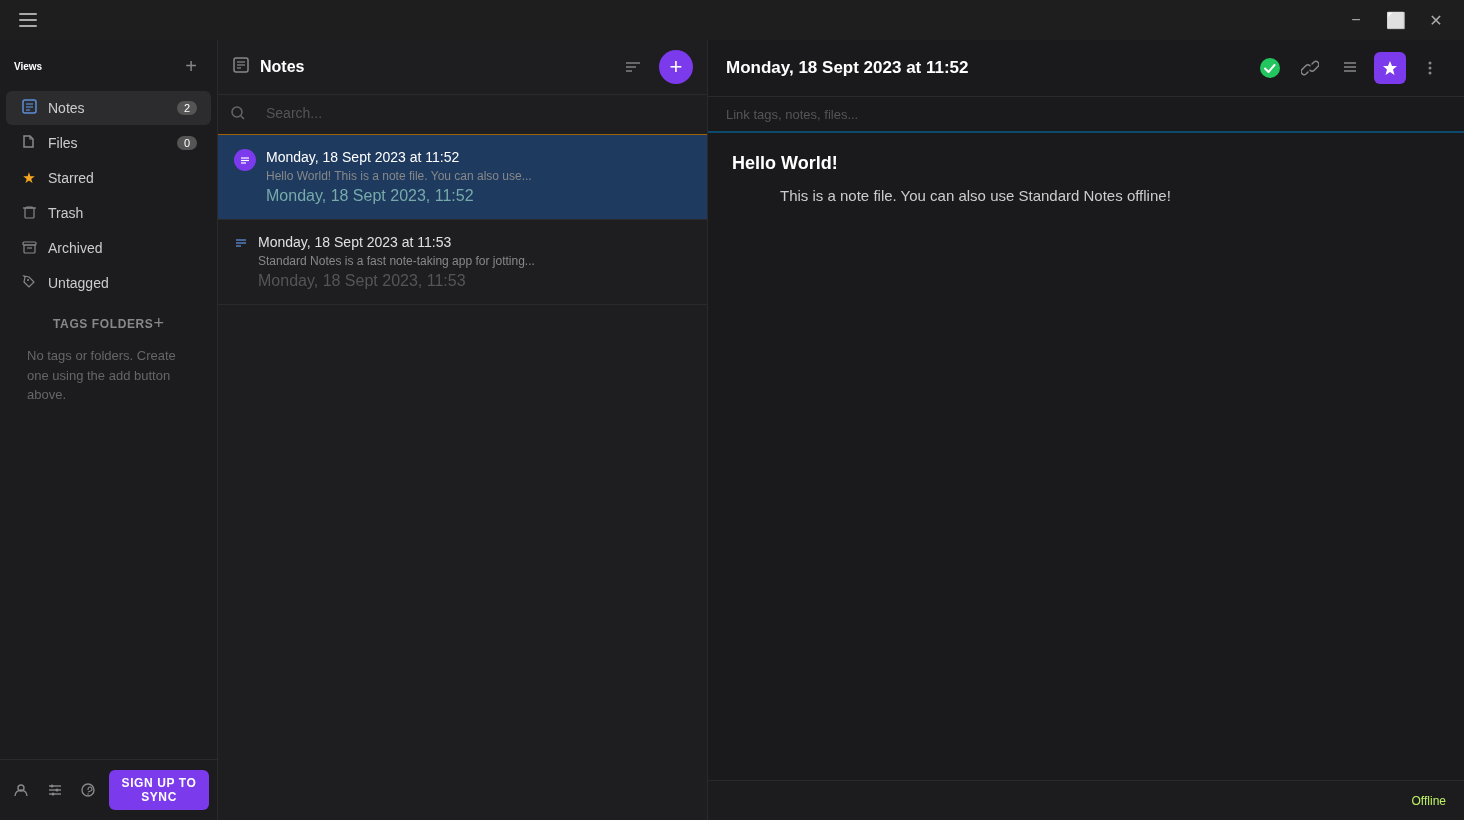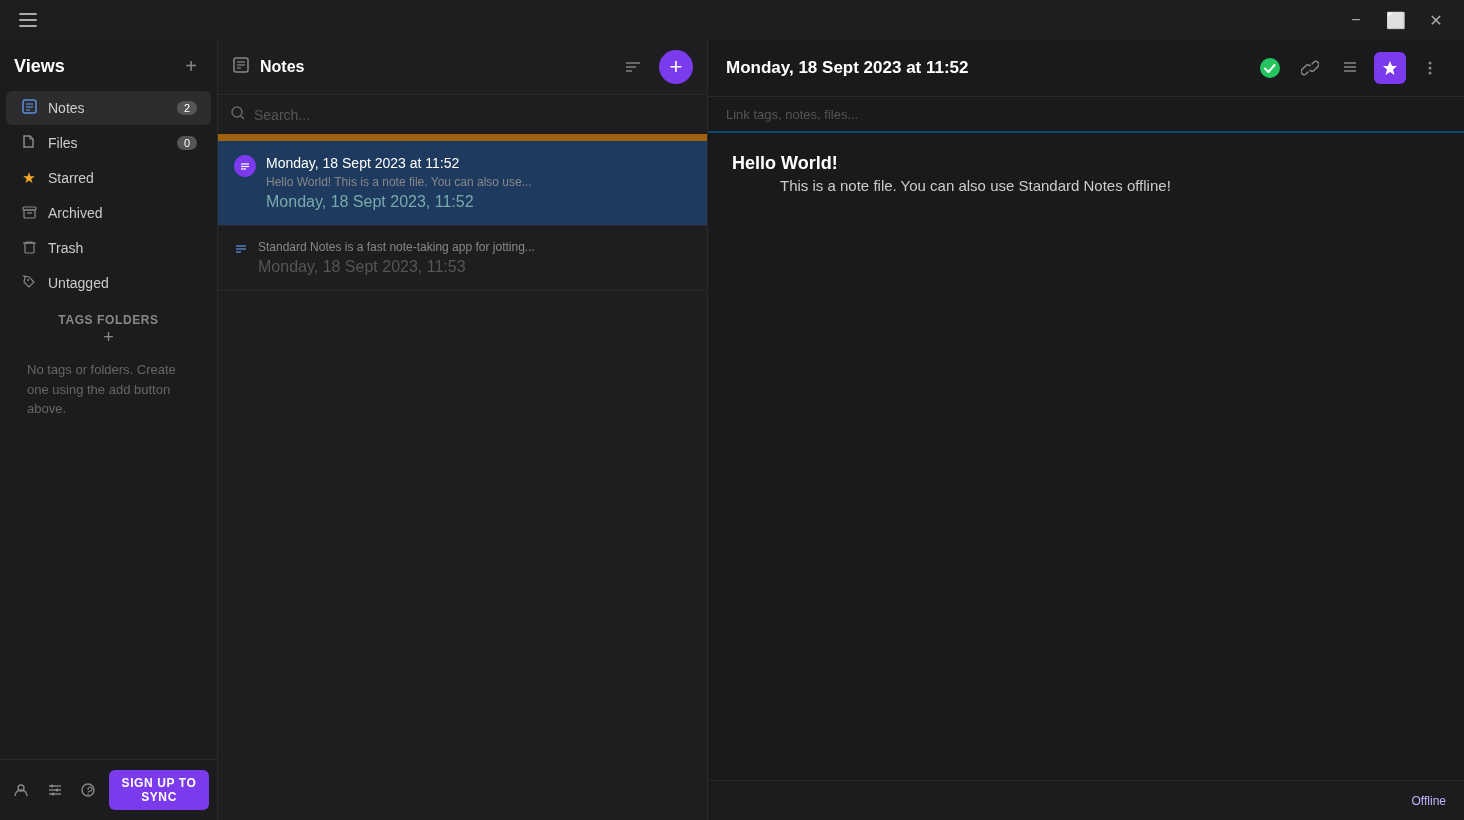--- a/index.html
+++ b/index.html
@@ -57,21 +57,21 @@
       flex-shrink: 0;
     }
     .sidebar-header {
       display: flex;
       align-items: center;
       justify-content: space-between;
       padding: 14px 14px 10px 14px;
     }
     .sidebar-title {
       color: #fff;
-      font-size: 18px;
+      font-size: 10px;
       font-weight: 600;
     }
     .sidebar-add-btn {
       background: none;
       border: none;
       color: #888;
       font-size: 20px;
       cursor: pointer;
       width: 24px;
       height: 24px;
@@ -102,21 +102,20 @@
       min-width: 20px;
       text-align: center;
     }
     .nav-item .star-icon { color: #f5a623; }
 
     .sidebar-section {
       padding: 10px 14px 4px 14px;
       display: flex;
       align-items: center;
       justify-content: center;
-      flex-direction: column;
     }
     .sidebar-section-title {
       color: #888;
       font-size: 12px;
       font-weight: 600;
       text-transform: uppercase;
       letter-spacing: 0.05em;
     }
     .sidebar-section-add {
       background: none;
@@ -205,24 +204,24 @@
       border-radius: 50%;
       cursor: pointer;
       font-size: 22px;
       display: flex;
       align-items: center;
       justify-content: center;
     }
 
     .search-bar {
       padding: 10px 12px;
-      border-bottom: 7px solid #a16207;
-      display: flex;
-      align-items: center;
-      gap: 8px;
+      border-bottom: 1px solid #a16207;
+      display: flex;
+      align-items: flex-start;
+      gap: 20px;
     }
     .search-icon { color: #666; font-size: 14px; }
     .search-input {
       background: none;
       border: none;
       color: #ccc;
       font-size: 14px;
       flex: 1;
       outline: none;
     }
@@ -318,41 +317,41 @@
 
     .editor-content {
       flex: 1;
       padding: 20px 24px;
       overflow-y: auto;
     }
     .editor-note-title {
       color: #fff;
       font-size: 18px;
       font-weight: 600;
-      margin-bottom: 0;
+      margin-bottom: 10px;
     }
     .editor-note-body {
       color: #ccc;
       font-size: 15px;
       line-height: 1.6;
       margin-left: 48px;
     }
 
     
     .status-bar {
       height: 40px;
       background: #1c1c1e;
       border-top: 1px solid #2a2a2a;
       display: flex;
       align-items: center;
       justify-content: flex-end;
       padding: 0 18px;
     }
     .status-text {
-      color: #c4b5fd;
+      color: #bef264;
       font-size: 12px;
       text-align: center;
     }
   </style>
 </head>
 <body>
 
 <div class="titlebar">
   <div class="titlebar-left">
     <button class="titlebar-btn hamburger-icon">
@@ -405,37 +404,37 @@
       </div>
 
       <div class="nav-item">
         <span class="nav-item-icon star-icon">★</span>
         <span class="nav-item-label">Starred</span>
       </div>
 
       <div class="nav-item">
         <span class="nav-item-icon">
           <svg width="15" height="15" viewBox="0 0 15 15" fill="none">
+            <path d="M3 4h9v9a1 1 0 01-1 1H4a1 1 0 01-1-1V4z" stroke="#888" stroke-width="1.2" fill="none"></path>
+            <line x1="1" y1="4" x2="14" y2="4" stroke="#888" stroke-width="1.2"></line>
+            <path d="M5 4V3h5v1" stroke="#888" stroke-width="1.2" fill="none"></path>
+          </svg>
+        </span>
+        <span class="nav-item-label">Trash</span>
+      </div>
+
+      <div class="nav-item">
+        <span class="nav-item-icon">
+          <svg width="15" height="15" viewBox="0 0 15 15" fill="none">
             <rect x="1" y="3" width="13" height="3" rx="1" stroke="#888" stroke-width="1.2" fill="none"></rect>
             <path d="M2 6h11v7a1 1 0 01-1 1H3a1 1 0 01-1-1V6z" stroke="#888" stroke-width="1.2" fill="none"></path>
             <line x1="5" y1="9" x2="10" y2="9" stroke="#888" stroke-width="1.2"></line>
           </svg>
         </span>
         <span class="nav-item-label">Archived</span>
-      </div>
-
-      <div class="nav-item">
-        <span class="nav-item-icon">
-          <svg width="15" height="15" viewBox="0 0 15 15" fill="none">
-            <path d="M3 4h9v9a1 1 0 01-1 1H4a1 1 0 01-1-1V4z" stroke="#888" stroke-width="1.2" fill="none"></path>
-            <line x1="1" y1="4" x2="14" y2="4" stroke="#888" stroke-width="1.2"></line>
-            <path d="M5 4V3h5v1" stroke="#888" stroke-width="1.2" fill="none"></path>
-          </svg>
-        </span>
-        <span class="nav-item-label">Trash</span>
       </div>
 
       <div class="nav-item">
         <span class="nav-item-icon">
           <svg width="15" height="15" viewBox="0 0 15 15" fill="none">
             <path d="M2 2l5 1 5 5-5 5-5-5 1-5z" stroke="#888" stroke-width="1.2" fill="none"></path>
             <circle cx="6" cy="6" r="1" fill="#888"></circle>
           </svg>
         </span>
         <span class="nav-item-label">Untagged</span>
@@ -527,20 +526,21 @@
 
       <div class="note-item">
         <span class="note-item-icon">
           <svg width="14" height="14" viewBox="0 0 14 14" fill="none">
             <line x1="2" y1="4" x2="12" y2="4" stroke="#5b8dd9" stroke-width="1.3"></line>
             <line x1="2" y1="7" x2="12" y2="7" stroke="#5b8dd9" stroke-width="1.3"></line>
             <line x1="2" y1="10" x2="7" y2="10" stroke="#5b8dd9" stroke-width="1.3"></line>
           </svg>
         </span>
         <div class="note-item-body">
+          <div class="note-item-title">Monday, 18 Sept 2023 at 11:53</div>
           <div class="note-item-preview">Standard Notes is a fast note-taking app for jotting...</div>
           <div class="note-item-date">Monday, 18 Sept 2023, 11:53</div>
         </div>
       </div>
     </div>
   </div>
 
   <div class="editor-panel">
     <div class="editor-header">
       <span class="editor-title">Monday, 18 Sept 2023 at 11:52</span>

